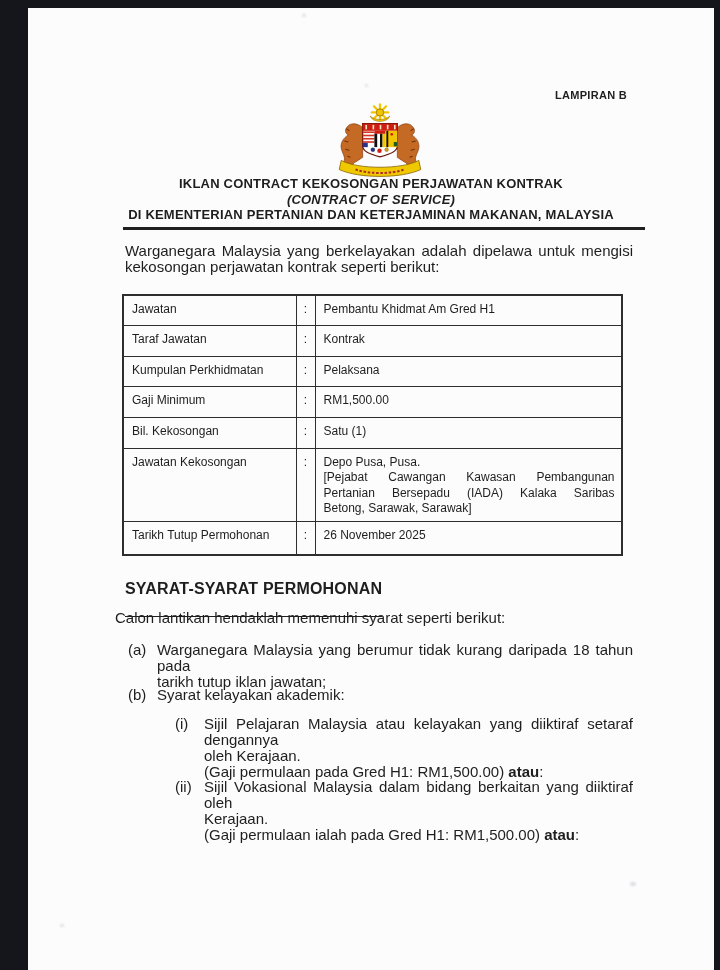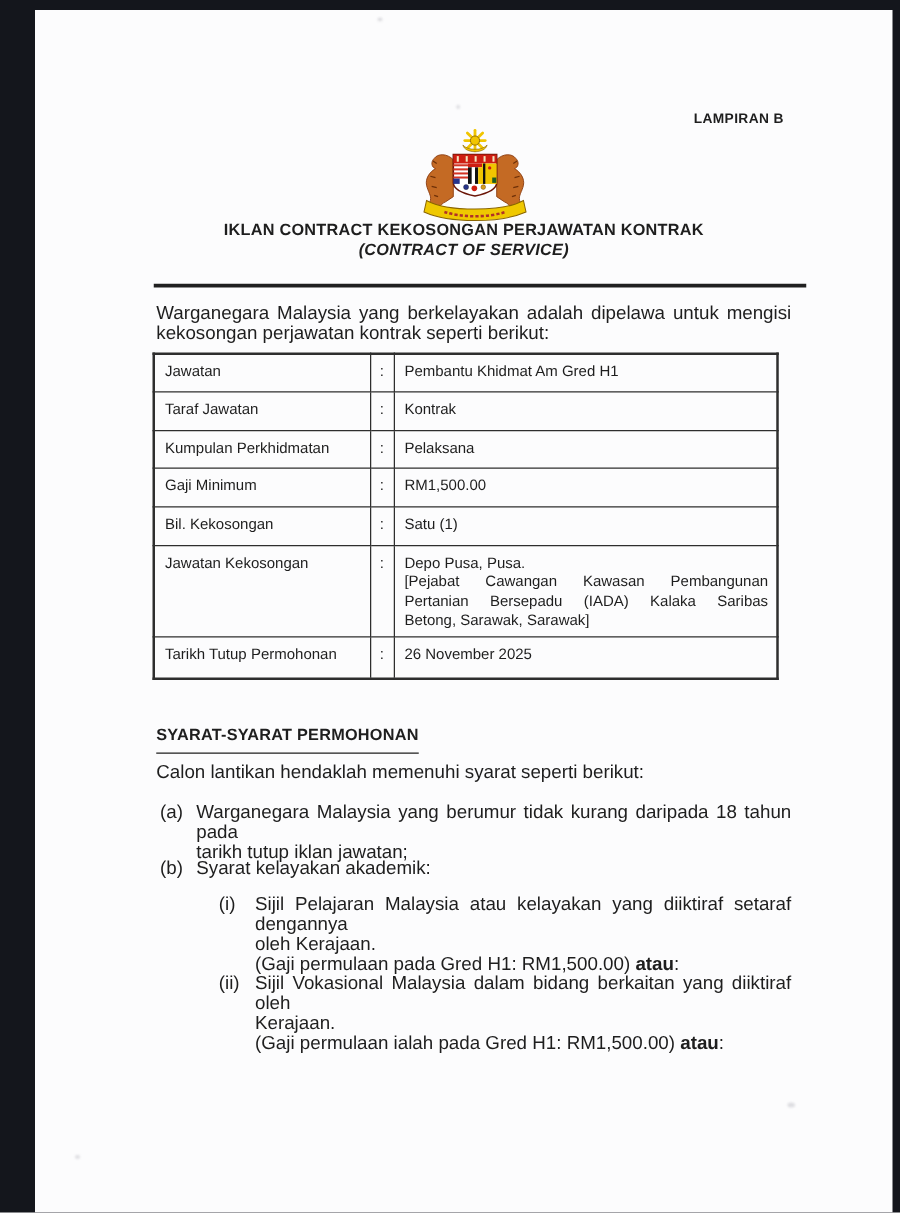--- a/index.html
+++ b/index.html
@@ -20,33 +20,33 @@
   .jline{text-align:justify;text-align-last:justify;word-spacing:-1px;}
   .lampiran{top:81px;right:87px;font-size:11px;font-weight:bold;letter-spacing:.3px;}
   .emblem{left:301px;top:94px;width:102px;height:78px;}
   .emblem svg{filter:blur(.35px);}
   .title-block{top:168px;left:53px;width:580px;text-align:center;
     font-size:13px;font-weight:bold;line-height:15.5px;letter-spacing:.2px;}
   .title-line2{font-style:italic;}
   .title-rule{top:219px;left:95px;width:522px;height:3px;background:#202020;}
   .intro{top:235px;left:97px;width:508px;}
   
-  .vtable{top:274px;left:94px;border-collapse:collapse;table-layout:fixed;width:499px;}
+  .vtable{top:286px;left:94px;border-collapse:collapse;table-layout:fixed;width:499px;}
   .vtable td{
     border:1.2px solid var(--table-border,#2e2e2e);
     vertical-align:top;padding:6px 8px 0 8px;
     font-size:12px;line-height:15.5px;color:var(--ink,#1e1e1e);
   }
   .vtable{border:2px solid var(--table-border,#2e2e2e);}
   .vtable td.colon{text-align:center;padding-left:0;padding-right:0;}
   tr.h30{height:30px;}tr.h31{height:31px;}tr.h73{height:73px;}tr.h34{height:34px;}
   .cellblock div{width:291px;}
-  .syarat-heading{top:572px;left:97px;font-size:13px;font-weight:bold;letter-spacing:.2px;
-    border-bottom:1.5px solid #1e1e1e;padding-bottom:7px;}
-  .lead{top:602px;left:97px;}
+  .syarat-heading{top:572px;left:97px;font-size:16px;font-weight:bold;letter-spacing:.2px;
+    border-bottom:1.5px solid #1e1e1e;padding-bottom:18px;}
+  .lead{top:602px;left:87px;}
   .item-a{top:634px;}
   .item-b{top:679px;}
   .sub-i{top:708px;}
   .sub-ii{top:771px;}
   .item-marker{left:100px;}
   .item-text{left:129px;width:476px;}
   .sub-marker{left:147px;}
   .sub-text{left:176px;width:429px;}
   .speck{position:absolute;background:#dddde1;border-radius:50%;filter:blur(1px);}
 </style>
@@ -119,20 +119,21 @@
       <circle cx="56.5" cy="46.5" r="1.8" fill="#d8a020" stroke="#7a4a00" stroke-width="0.4"></circle>
 
       <path d="M12,57 C28,66 72,66 88,57 L90,66 C70,75 30,75 10,66 Z" fill="#efc800" stroke="#8a6500" stroke-width="0.8"></path>
       <path d="M26,66 C40,70.5 60,70.5 74,66" stroke="#b03028" stroke-width="2" fill="none" stroke-dasharray="2.5 1.6"></path>
     </svg>
   </div>
 
   <div class="abs title-block">
     <div>IKLAN CONTRACT KEKOSONGAN PERJAWATAN KONTRAK</div>
     <div class="title-line2">(CONTRACT OF SERVICE)</div>
+    <div>DI KEMENTERIAN PERTANIAN DAN KETERJAMINAN MAKANAN, MALAYSIA</div>
   </div>
 
   <div class="abs title-rule"></div>
 
   <div class="abs intro txt">
     <div class="jline">Warganegara Malaysia yang berkelayakan adalah dipelawa untuk mengisi</div>
     <div>kekosongan perjawatan kontrak seperti berikut:</div>
   </div>
 
   <table class="abs vtable">

